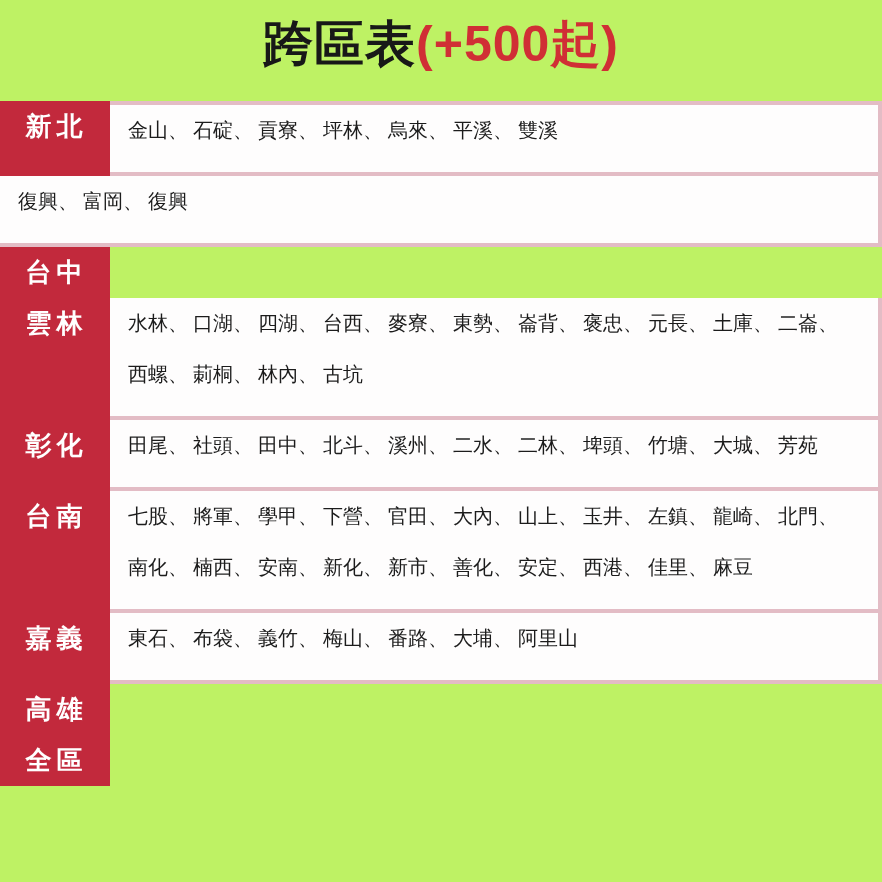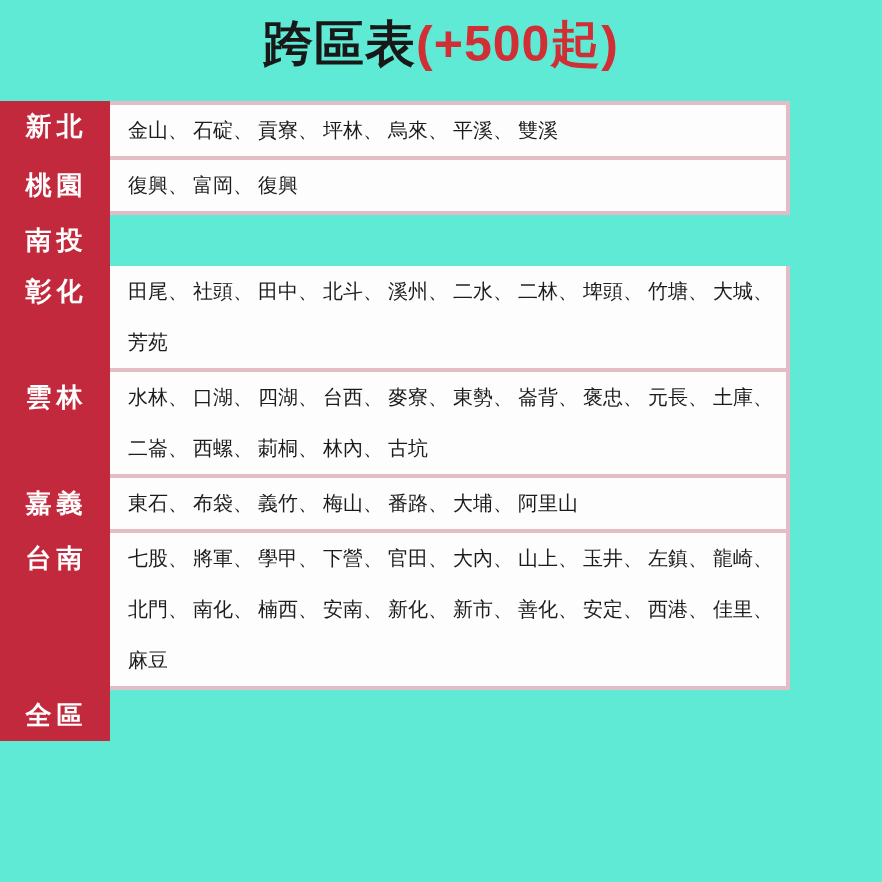--- a/index.html
+++ b/index.html
@@ -7,40 +7,40 @@
     padding: 0;
     background: #ffffff;
     width: 882px;
     height: 882px;
     overflow: hidden;
     font-family: "Liberation Sans", "DejaVu Sans", sans-serif;
   }
   .page {
     width: 882px;
     height: 882px;
-    background: #5eead4;
+    background: #bef264;
     box-sizing: border-box;
   }
   
   .title {
     text-align: center;
     font-size: 50px;
     font-weight: 800;
     line-height: 72px;
     padding-top: 8px;
     margin-bottom: 21px;
     letter-spacing: 1px;
     white-space: nowrap;
   }
   .title .t-main { color: #181818; }
   .title .t-suffix { color: #d02f35; }
 
   
   .zone-table {
-    width: 790px;
+    width: 882px;
     box-sizing: border-box;
     font-family: Liberation Serif, serif;
   }
   .zrow {
     display: flex;
     align-items: stretch;
   }
   .region {
     width: 110px;
     min-width: 110px;
@@ -54,21 +54,21 @@
     box-sizing: border-box;
     padding-left: 3px;
   }
   .districts {
     flex: 1;
     background: #fefdfd;
     color: #1c1c1c;
     font-size: 20px;
     line-height: 51px;
     box-sizing: border-box;
-    padding: 0 8px 0 18px;
+    padding: 0 8px 16px 18px;
     border-bottom: 4px solid #e3bcc5;
     border-right: 4px solid #e3bcc5;
   }
   .zrow:first-child .districts {
     border-top: 4px solid #e3bcc5;
   }
   .districts span {
     display: inline-block;
     margin-right: 5px;
     white-space: nowrap;
@@ -84,53 +84,53 @@
   </div>
 
   <div class="zone-table">
 
     <div class="zrow">
       <div class="region">新北</div>
       <div class="districts"><span>金山、</span><span>石碇、</span><span>貢寮、</span><span>坪林、</span><span>烏來、</span><span>平溪、</span><span>雙溪</span></div>
     </div>
 
     <div class="zrow">
-      <div class="region">桃園</div>
       <div class="districts"><span>復興、</span><span>富岡、</span><span>復興</span></div>
     </div>
 
 
     <div class="zrow">
+      <div class="region">台中</div>
     </div>
 
     <div class="zrow">
-      <div class="region">南投</div>
+    </div>
+
+    <div class="zrow">
+      <div class="region">雲林</div>
+      <div class="districts"><span>水林、</span><span>口湖、</span><span>四湖、</span><span>台西、</span><span>麥寮、</span><span>東勢、</span><span>崙背、</span><span>褒忠、</span><span>元長、</span><span>土庫、</span><span>二崙、</span><span>西螺、</span><span>莿桐、</span><span>林內、</span><span>古坑</span></div>
     </div>
 
     <div class="zrow">
       <div class="region">彰化</div>
       <div class="districts"><span>田尾、</span><span>社頭、</span><span>田中、</span><span>北斗、</span><span>溪州、</span><span>二水、</span><span>二林、</span><span>埤頭、</span><span>竹塘、</span><span>大城、</span><span>芳苑</span></div>
     </div>
 
     <div class="zrow">
-      <div class="region">雲林</div>
-      <div class="districts"><span>水林、</span><span>口湖、</span><span>四湖、</span><span>台西、</span><span>麥寮、</span><span>東勢、</span><span>崙背、</span><span>褒忠、</span><span>元長、</span><span>土庫、</span><span>二崙、</span><span>西螺、</span><span>莿桐、</span><span>林內、</span><span>古坑</span></div>
+      <div class="region">台南</div>
+      <div class="districts"><span>七股、</span><span>將軍、</span><span>學甲、</span><span>下營、</span><span>官田、</span><span>大內、</span><span>山上、</span><span>玉井、</span><span>左鎮、</span><span>龍崎、</span><span>北門、</span><span>南化、</span><span>楠西、</span><span>安南、</span><span>新化、</span><span>新市、</span><span>善化、</span><span>安定、</span><span>西港、</span><span>佳里、</span><span>麻豆</span></div>
     </div>
 
     <div class="zrow">
       <div class="region">嘉義</div>
       <div class="districts"><span>東石、</span><span>布袋、</span><span>義竹、</span><span>梅山、</span><span>番路、</span><span>大埔、</span><span>阿里山</span></div>
     </div>
 
     <div class="zrow">
-      <div class="region">台南</div>
-      <div class="districts"><span>七股、</span><span>將軍、</span><span>學甲、</span><span>下營、</span><span>官田、</span><span>大內、</span><span>山上、</span><span>玉井、</span><span>左鎮、</span><span>龍崎、</span><span>北門、</span><span>南化、</span><span>楠西、</span><span>安南、</span><span>新化、</span><span>新市、</span><span>善化、</span><span>安定、</span><span>西港、</span><span>佳里、</span><span>麻豆</span></div>
-    </div>
-
-    <div class="zrow">
+      <div class="region">高雄</div>
     </div>
 
     <div class="zrow">
       <div class="region">全區</div>
     </div>
 
   </div>
 </div>
 
 </body></html>

